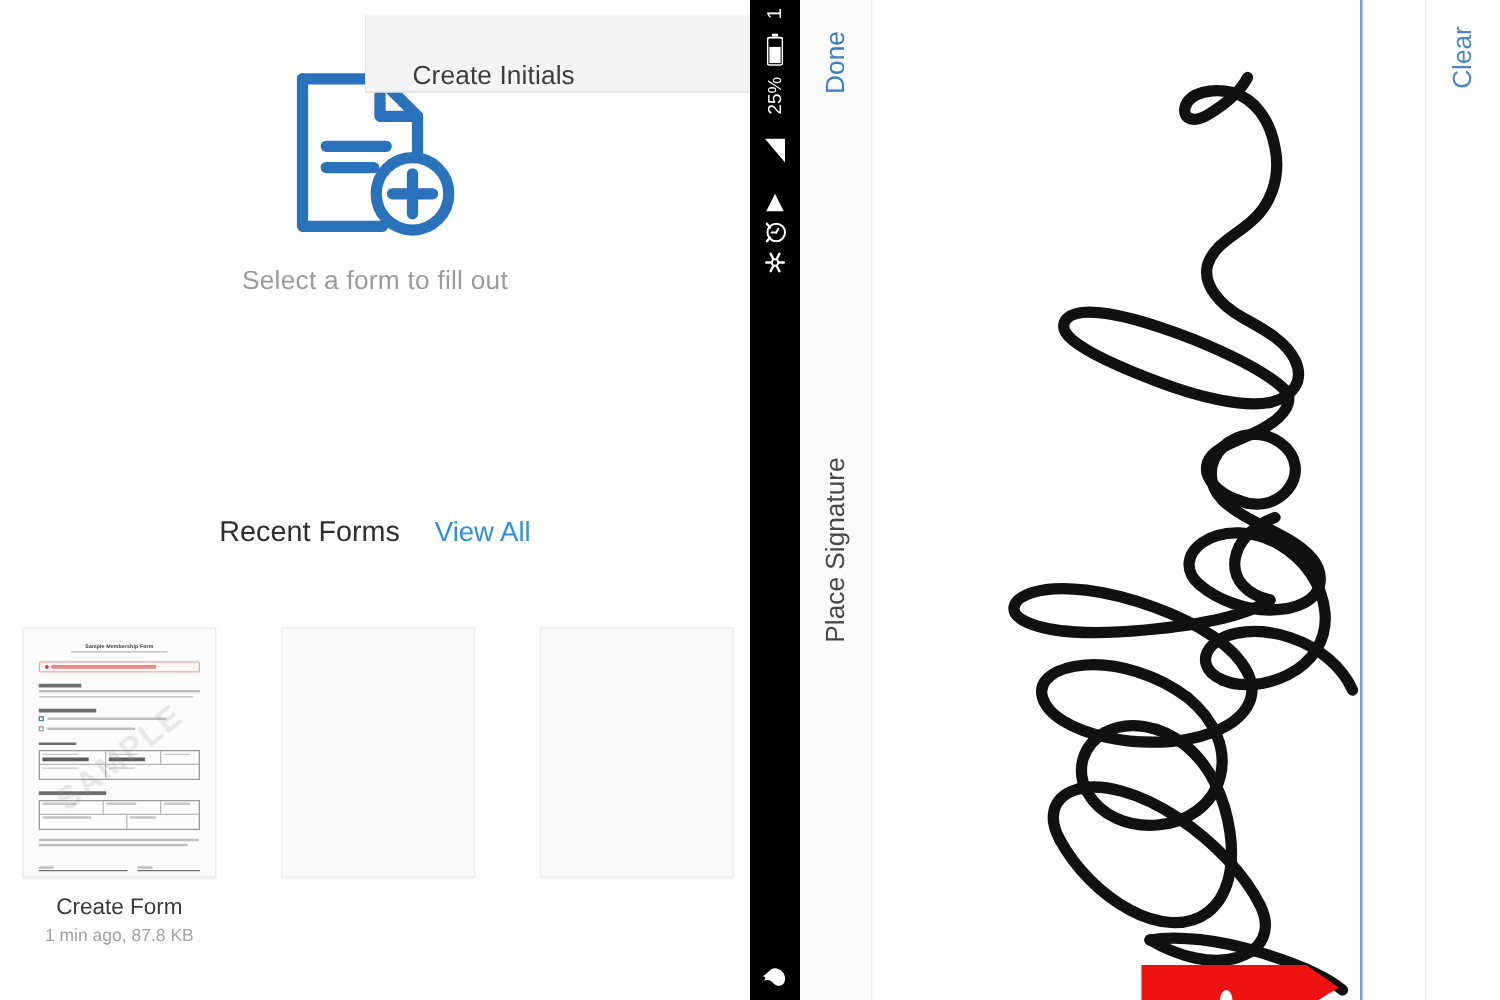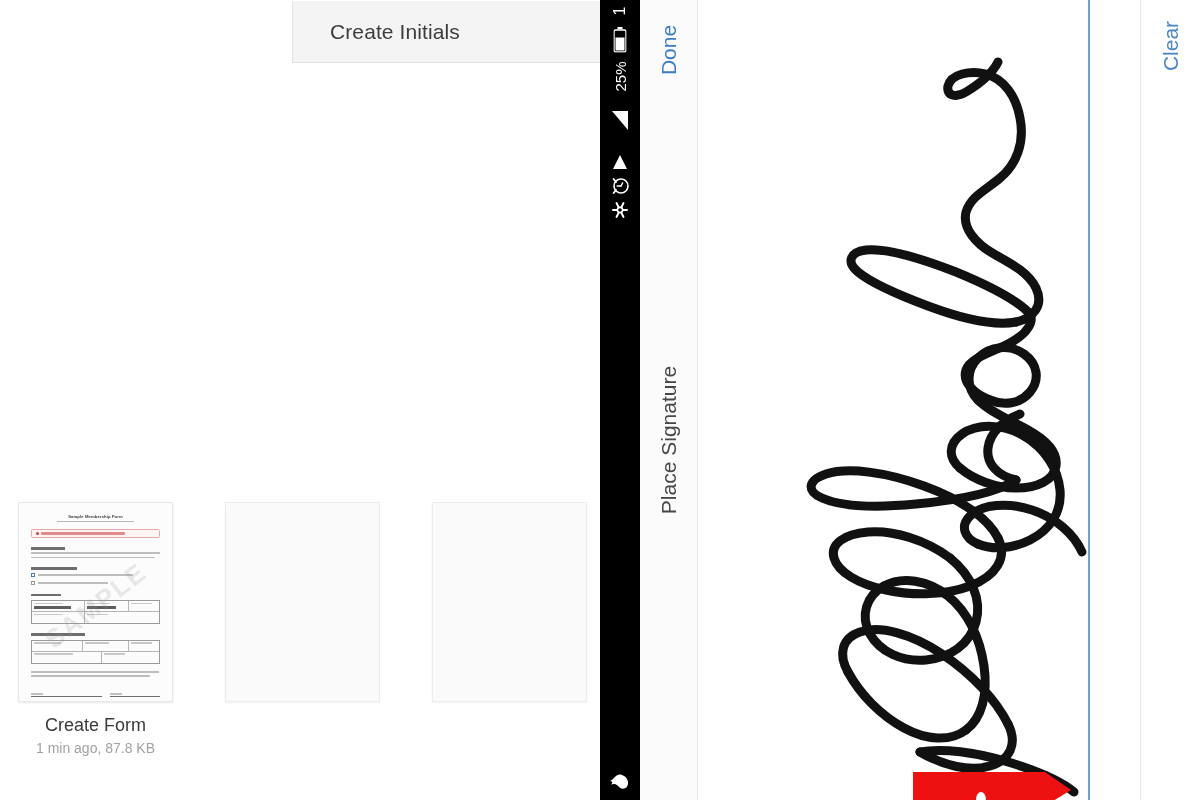--- a/index.html
+++ b/index.html
@@ -12,25 +12,25 @@
   #root { position: relative; width: 1200px; height: 800px; background: #fff; }
 
   
   #left-panel {
     position: absolute; left: 0; top: 0; width: 600px; height: 800px;
     background: #ffffff; overflow: hidden;
   }
 
   
   #create-initials-sheet {
-    position: absolute; left: 292px; top: 1px; width: 319px; height: 62px;
+    position: absolute; left: 292px; top: 12px; width: 319px; height: 62px;
     background: #f4f4f4;
     border-left: 1px solid #e2e2e2;
     border-bottom: 1px solid #e0e0e0;
-    display: flex; align-items: center;
+    display: flex; align-items: flex-end;
     z-index: 30;
   }
   #create-initials-label {
     margin-left: 37px;
     font-size: 21px; color: #3c3c3c; letter-spacing: .1px;
     white-space: nowrap;
   }
 
   
   #empty-state {
@@ -177,21 +177,38 @@
     color: #4c86c3; font-size: 21px; cursor: pointer;
   }
 </style>
 </head>
 <body>
 
 <div id="root">
 
   <div id="left-panel">
 
-
+    <div id="empty-state">
+      <svg id="doc-add-icon" viewBox="0 0 140 140">
+        <path d="M12 8 h62 l30 30 v34" fill="none" stroke="#2b72bd" stroke-width="9" stroke-linecap="round" stroke-linejoin="round"></path>
+        <path d="M12 8 v118 h64" fill="none" stroke="#2b72bd" stroke-width="9" stroke-linecap="round" stroke-linejoin="round"></path>
+        <path d="M74 8 v30 h30" fill="none" stroke="#2b72bd" stroke-width="9" stroke-linecap="round" stroke-linejoin="round"></path>
+        <line x1="31" y1="62" x2="79" y2="62" stroke="#2b72bd" stroke-width="9" stroke-linecap="round"></line>
+        <line x1="31" y1="79" x2="69" y2="79" stroke="#2b72bd" stroke-width="9" stroke-linecap="round"></line>
+        <circle cx="100" cy="100" r="29" fill="#ffffff" stroke="#2b72bd" stroke-width="9"></circle>
+        <line x1="84" y1="100" x2="116" y2="100" stroke="#2b72bd" stroke-width="9" stroke-linecap="round"></line>
+        <line x1="100" y1="84" x2="100" y2="116" stroke="#2b72bd" stroke-width="9" stroke-linecap="round"></line>
+      </svg>
+      <div id="empty-state-text">Select a form to fill out</div>
+    </div>
+
+    <div id="recent-header">
+      <span id="recent-title">Recent Forms</span>
+      <span id="view-all-link">View All</span>
+    </div>
 
     <div id="thumb-row">
 
       <div class="thumb-card">
         <div class="thumb-frame">
           <div class="mini">
             <div class="mini-title">Sample Membership Form</div>
             <div class="mini-rule"></div>
 
             <div class="mini-alert">

